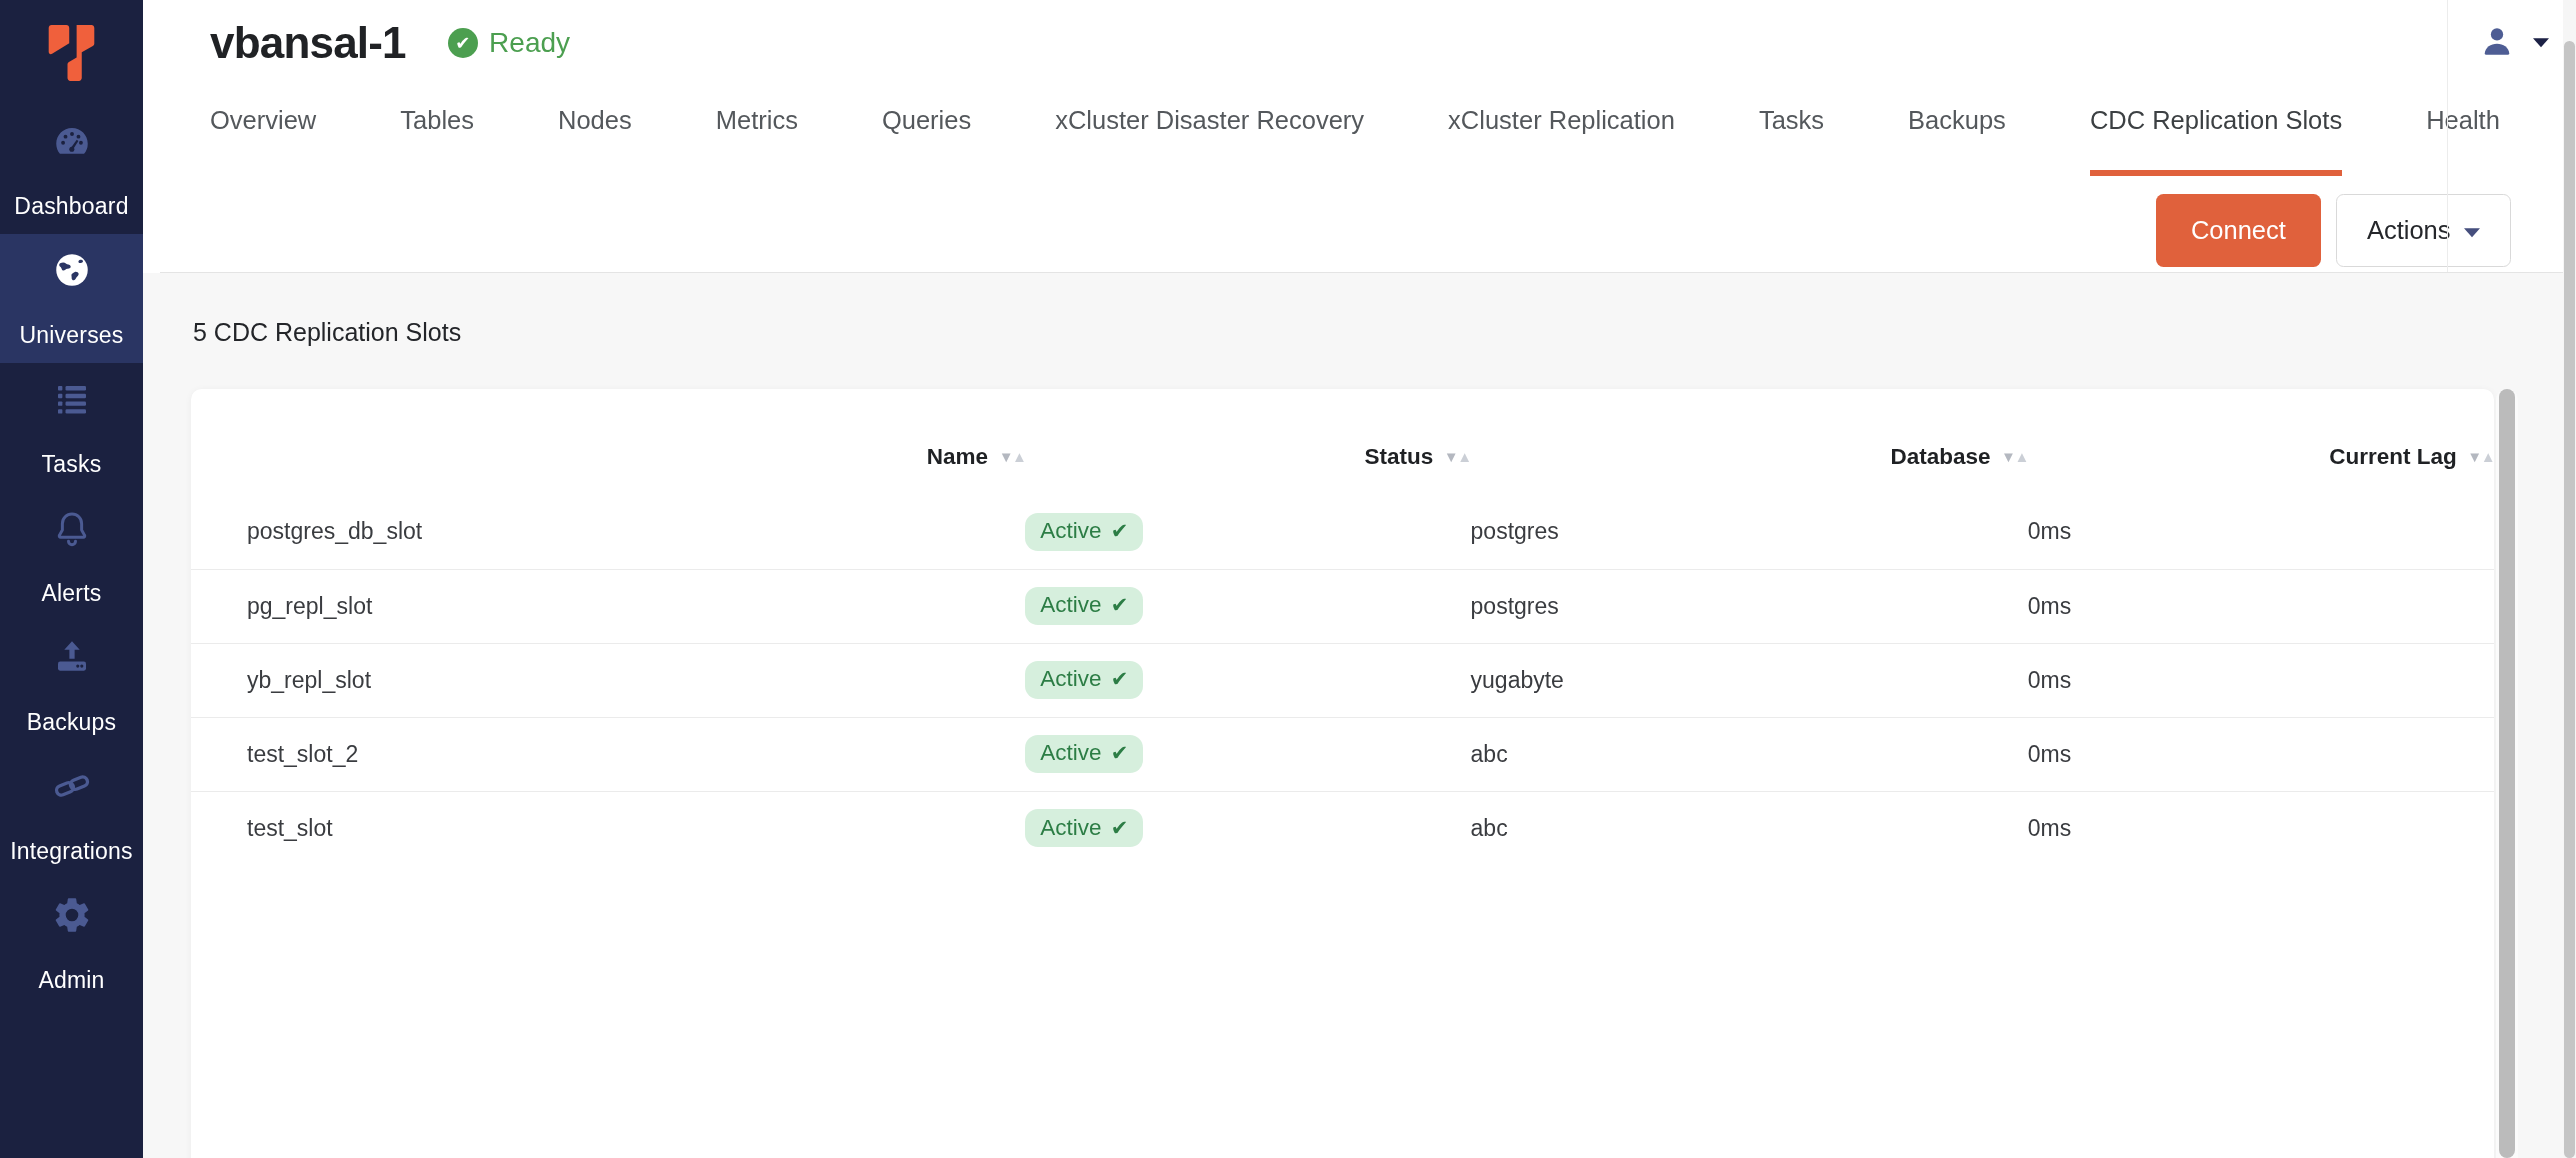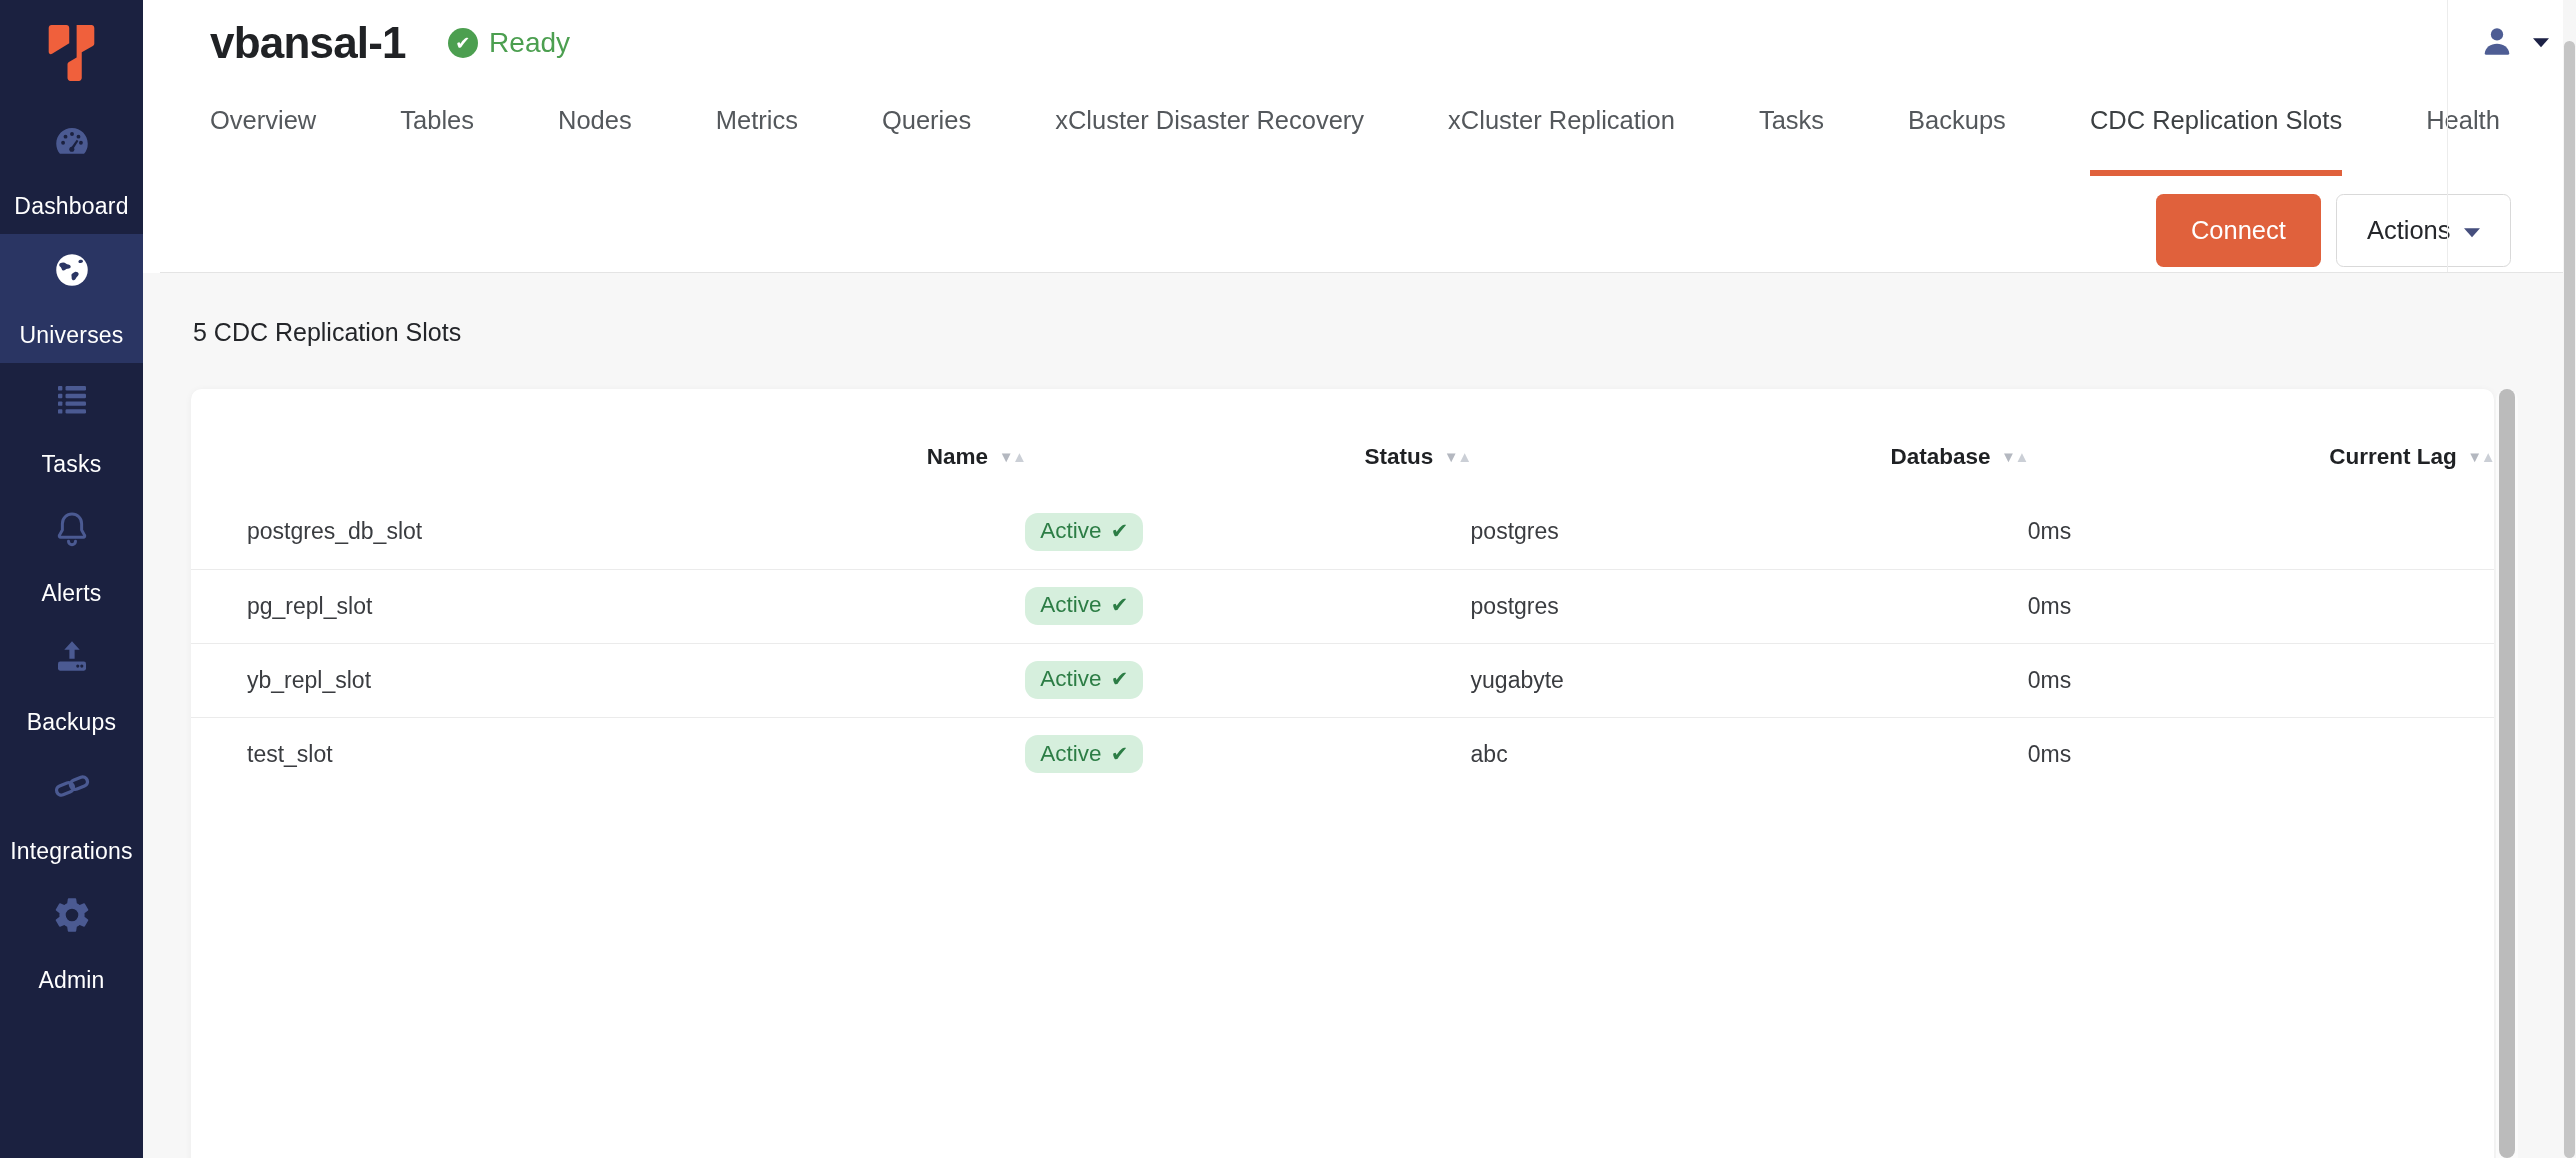--- a/index.html
+++ b/index.html
@@ -297,20 +297,29 @@
         <tr class="data-row">
           <td>yb_repl_slot</td>
           <td><span class="status-badge">
                 <span>Active</span>
                 <span class="check">✔</span>
               </span></td>
           <td>yugabyte</td>
           <td>0ms</td>
         </tr>
         <tr class="data-row">
+          <td>test_slot_2</td>
+          <td><span class="status-badge">
+                <span>Active</span>
+                <span class="check">✔</span>
+              </span></td>
+          <td>abc</td>
+          <td>0ms</td>
+        </tr>
+        <tr class="data-row">
           <td>test_slot</td>
           <td><span class="status-badge">
                 <span>Active</span>
                 <span class="check">✔</span>
               </span></td>
           <td>abc</td>
           <td>0ms</td>
         </tr>
       </tbody>
     </table>

